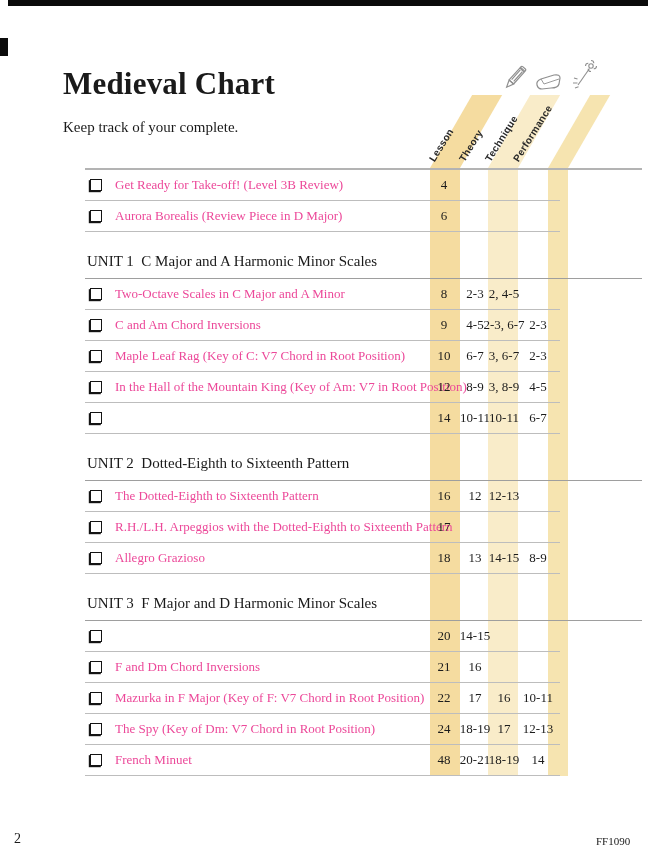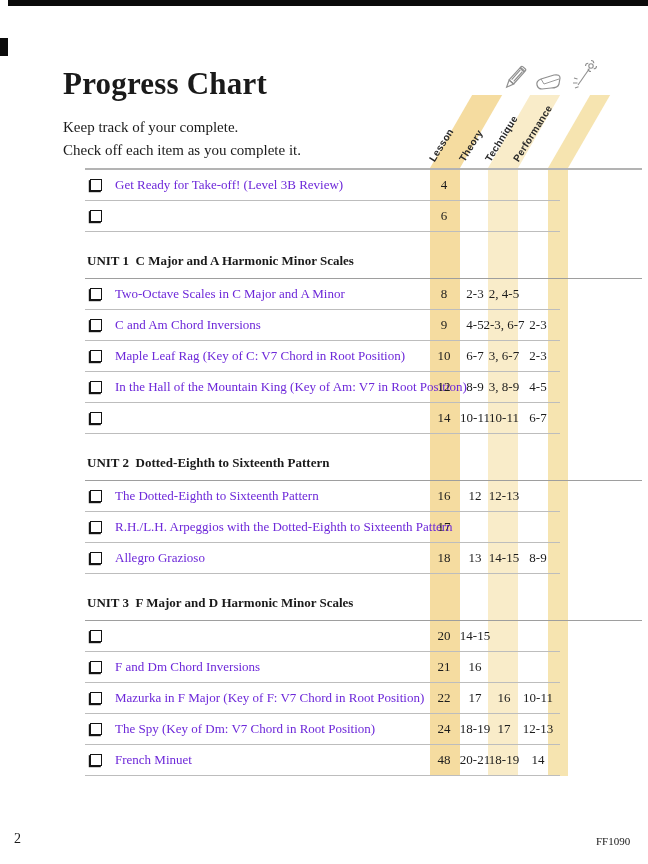--- a/index.html
+++ b/index.html
@@ -32,48 +32,47 @@
 
   
   .chart{position:absolute;left:85px;top:168px;width:557px;border-top:2px solid #b3b3b3;}
   .strips{position:absolute;left:0;top:0;bottom:0;width:557px;pointer-events:none;}
   .strip{position:absolute;top:0;bottom:0;}
   .strip.lesson{left:345px;width:30px;background:#f5dca0;}
   .strip.technique{left:403px;width:30px;background:#f9ecc9;}
   .strip.right{left:463px;width:20px;background:#f6e4b0;}
 
   .section-heading{position:relative;margin:18px 0 0 0;padding:0 0 6px 2px;width:555px;
-       border-bottom:1.7px solid #9e9e9e;font-size:13px;font-weight:bold;
+       border-bottom:1.7px solid #9e9e9e;font-size:15px;font-weight:normal;
        line-height:22px;white-space:pre;font-family:"Liberation Serif", serif;}
   .row{position:relative;width:475px;height:30px;border-bottom:1.4px solid #bdbdbd;
        display:flex;align-items:center;}
   .checkbox{width:10px;height:10px;border:1.8px solid #141414;background:#fff;
        margin-left:5px;flex:0 0 auto;box-shadow:-1.2px 1.2px 0 0 #141414;}
-  .row-label{margin-left:13px;font-size:13px;white-space:nowrap;color:#6d28d9;}
+  .row-label{margin-left:13px;font-size:13px;white-space:nowrap;color:#ec4899;}
   .cell{position:absolute;top:0;height:30px;line-height:30px;text-align:center;
         font-size:13px;color:#1c1c1c;}
   .cell.lesson{left:340px;width:38px;}
   .cell.theory{left:363px;width:54px;}
   .cell.technique{left:389px;width:60px;}
   .cell.performance{left:423px;width:60px;}
 
   
   .footer-page{position:absolute;left:14px;top:831px;font-size:14px;}
   .footer-code{position:absolute;left:596px;top:835px;font-size:11px;}
 </style>
 </head>
 <body>
 
 <div class="artifact-top"></div>
 <div class="artifact-left"></div>
 
-<div class="title">Progress Chart</div>
+<div class="title">Medieval Chart</div>
 <div class="subtitle">
   <div>Keep track of your complete.</div>
-  <div>Check off each item as you complete it.</div>
 </div>
 
 <div class="deco-icons">
   <svg style="left:6px;top:4px" width="32" height="34" viewBox="0 0 32 34">
     <g fill="none" stroke="#8f8f8f" stroke-width="1.2" transform="rotate(42 16 17)">
       <rect x="13" y="4" width="6" height="17" rx="1"></rect>
       <path d="M13 21 L19 21 L16 28 Z"></path>
       <path d="M14.6 6 v13 M17.4 6 v13"></path>
       <rect x="13" y="2" width="6" height="3" rx="1.2"></rect>
     </g>
@@ -114,20 +113,21 @@
       <div class="row">
         <div class="checkbox"></div>
         <span class="row-label">Get Ready for Take-off! (Level 3B Review)</span>
         <span class="cell lesson">4</span>
         <span class="cell theory"></span>
         <span class="cell technique"></span>
         <span class="cell performance"></span>
       </div>
       <div class="row">
         <div class="checkbox"></div>
+        <span class="row-label">Aurora Borealis (Review Piece in D Major)</span>
         <span class="cell lesson">6</span>
         <span class="cell theory"></span>
         <span class="cell technique"></span>
         <span class="cell performance"></span>
       </div>
       <div class="section-heading">UNIT 1  C Major and A Harmonic Minor Scales</div>
       <div class="row">
         <div class="checkbox"></div>
         <span class="row-label">Two-Octave Scales in C Major and A Minor</span>
         <span class="cell lesson">8</span>

